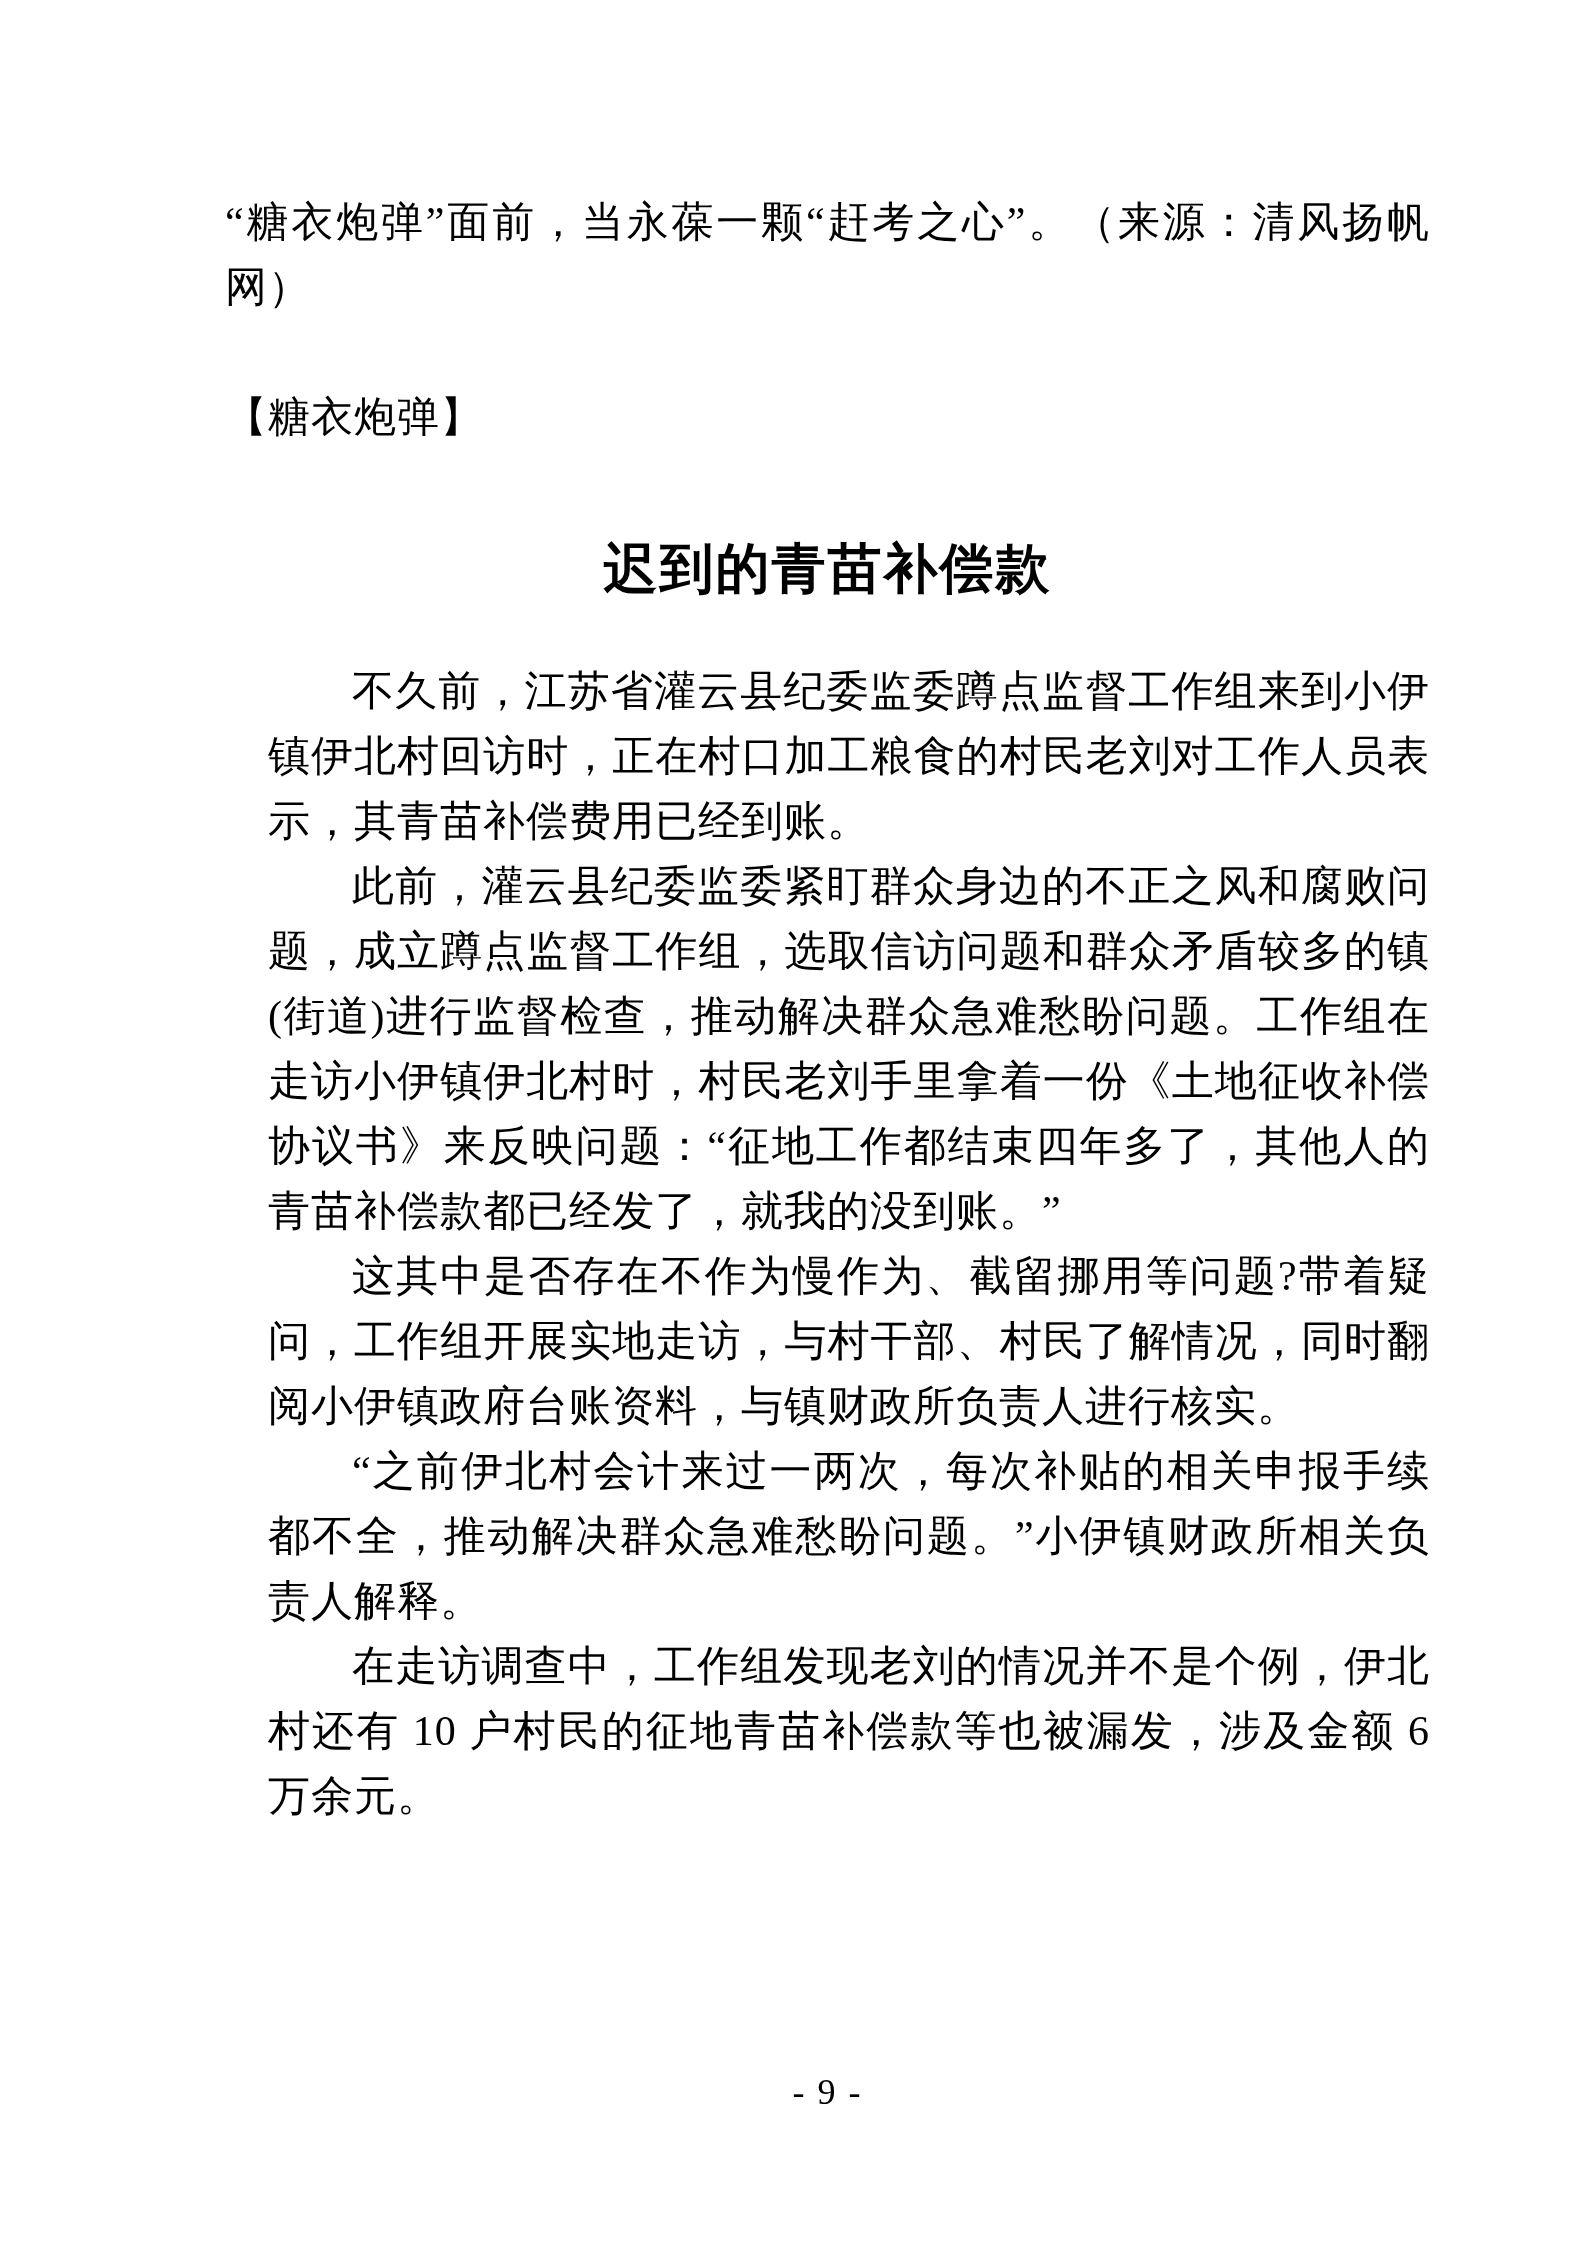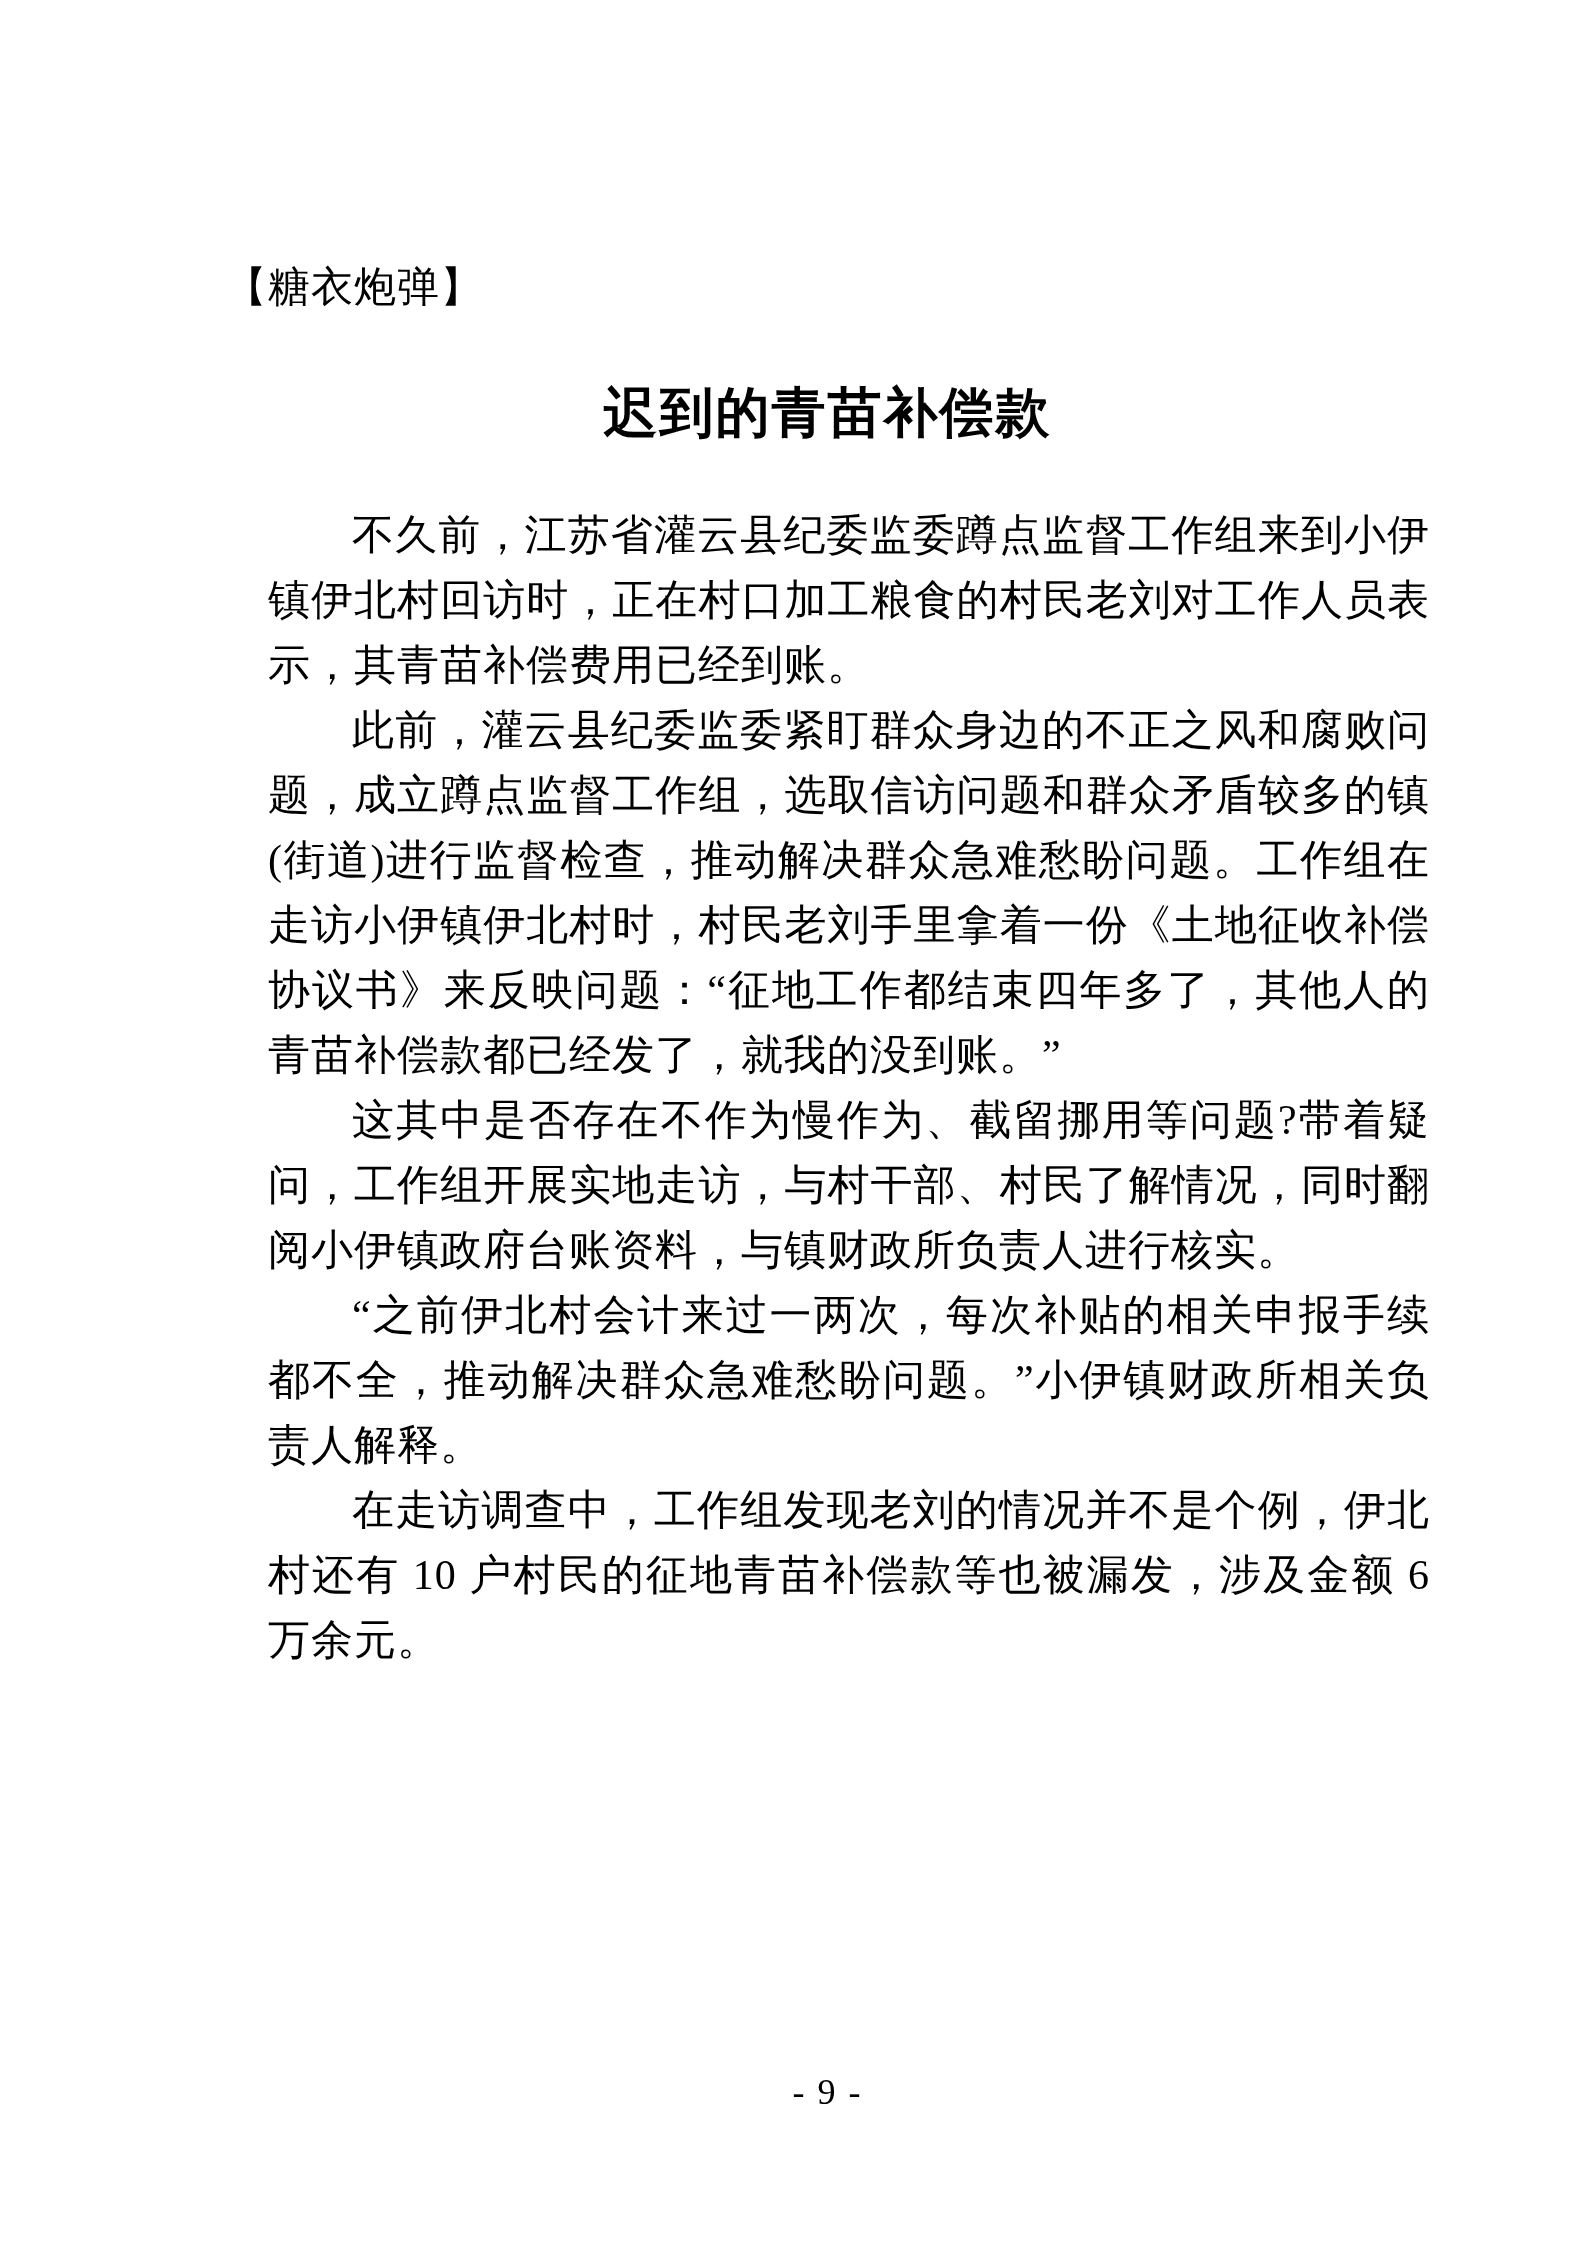--- a/index.html
+++ b/index.html
@@ -34,21 +34,21 @@
   }
 
   .section-header {
     margin-top: 65px;
     font-size: 42px;
     line-height: 65px;
     text-indent: 0;
   }
 
   .article-title {
-    margin-top: 58px;
+    margin-top: 84px;
     font-size: 54px;
     line-height: 70px;
     font-weight: bold;
     text-align: center;
     letter-spacing: 2px;
   }
 
   .article-body {
     margin-top: 55px;
   }
@@ -67,20 +67,21 @@
     font-size: 36px;
     line-height: 48px;
     letter-spacing: 2px;
   }
 </style>
 </head>
 <body>
 
 <div class="page">
 
+  <p class="doc-text para-continuation">“糖衣炮弹”面前，当永葆一颗“赶考之心”。（来源：清风扬帆网）</p>
 
   <p class="doc-text section-header">【糖衣炮弹】</p>
 
   <h1 class="article-title">迟到的青苗补偿款</h1>
 
   <div class="doc-text article-body">
       <p>不久前，江苏省灌云县纪委监委蹲点监督工作组来到小伊镇伊北村回访时，正在村口加工粮食的村民老刘对工作人员表示，其青苗补偿费用已经到账。</p>
       <p>此前，灌云县纪委监委紧盯群众身边的不正之风和腐败问题，成立蹲点监督工作组，选取信访问题和群众矛盾较多的镇(街道)进行监督检查，推动解决群众急难愁盼问题。工作组在走访小伊镇伊北村时，村民老刘手里拿着一份《土地征收补偿协议书》来反映问题：“征地工作都结束四年多了，其他人的青苗补偿款都已经发了，就我的没到账。”</p>
       <p>这其中是否存在不作为慢作为、截留挪用等问题?带着疑问，工作组开展实地走访，与村干部、村民了解情况，同时翻阅小伊镇政府台账资料，与镇财政所负责人进行核实。</p>
       <p>“之前伊北村会计来过一两次，每次补贴的相关申报手续都不全，推动解决群众急难愁盼问题。”小伊镇财政所相关负责人解释。</p>

